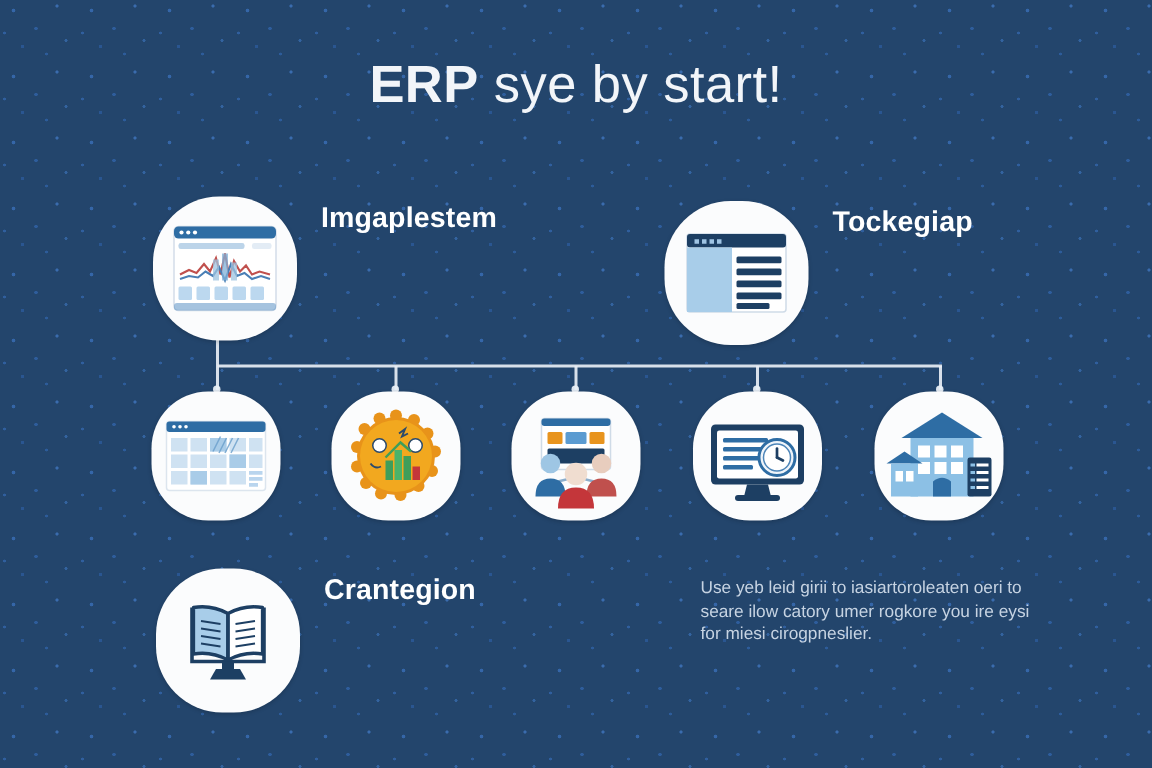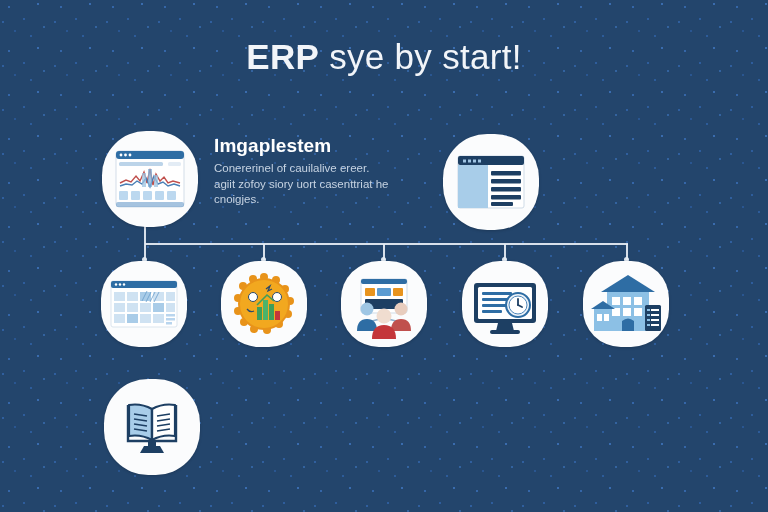--- a/index.html
+++ b/index.html
@@ -179,21 +179,20 @@
           <rect x="29" y="60" width="9" height="9" rx="1"></rect>
           <rect x="41" y="60" width="9" height="9" rx="1"></rect>
           <rect x="53" y="60" width="9" height="9" rx="1"></rect>
           <rect x="65" y="60" width="9" height="9" rx="1"></rect>
         </g>
         <rect x="14" y="71" width="68" height="5" rx="2" fill="#5b92c4" opacity=".55"></rect>
       </svg>
     </div>
     <div class="card-text">
       <p class="card-title">Imgaplestem</p>
-      <p class="card-body">Conererinel of cauilalive ereer. agiit zofoy siory uort casenttriat he cnoigjes.</p>
     </div>
   </div>
 
   <div class="card" style="left:443px; top:134px;">
     <div class="card-icon">
       <svg width="96" height="96" viewBox="0 0 96 96">
         <rect x="15" y="22" width="66" height="52" rx="2" fill="#ffffff" stroke="#cfdbe7" stroke-width="1"></rect>
         <rect x="15" y="22" width="66" height="9" rx="2" fill="#1d3f63"></rect>
         <rect x="20" y="25.5" width="3" height="3" fill="#9fc4e3"></rect>
         <rect x="25" y="25.5" width="3" height="3" fill="#9fc4e3"></rect>
@@ -203,20 +202,21 @@
         <g fill="#1d3f63">
           <rect x="48" y="37" width="30" height="4.5" rx="1"></rect>
           <rect x="48" y="45" width="30" height="4.5" rx="1"></rect>
           <rect x="48" y="53" width="30" height="4.5" rx="1"></rect>
           <rect x="48" y="61" width="30" height="4.5" rx="1"></rect>
           <rect x="48" y="68" width="22" height="4" rx="1"></rect>
         </g>
       </svg>
     </div>
     <div class="card-text">
+      <p class="card-title">Tockegiap</p>
     </div>
   </div>
 
   <div class="circle" style="left:101px; top:261px;">
     <div class="icon-wrap">
       <svg width="86" height="86" viewBox="0 0 86 86">
         <rect x="10" y="20" width="66" height="46" rx="2" fill="#ffffff" stroke="#dce5ee" stroke-width="1"></rect>
         <rect x="10" y="20" width="66" height="7" rx="2" fill="#2e6da4"></rect>
         <circle cx="15" cy="23.5" r="1.2" fill="#ffffff"></circle>
         <circle cx="19" cy="23.5" r="1.2" fill="#ffffff"></circle>
@@ -392,21 +392,23 @@
           <line x1="53" y1="42" x2="66" y2="40"></line>
           <line x1="53" y1="47" x2="66" y2="45"></line>
           <line x1="53" y1="52" x2="66" y2="50"></line>
         </g>
         <path d="M24 26 L24 62 L72 62 L72 26" fill="none" stroke="#1d3f63" stroke-width="2.4"></path>
         <rect x="44" y="62" width="8" height="6" fill="#1d3f63"></rect>
         <path d="M36 74 L40 67 L56 67 L60 74 Z" fill="#1d3f63"></path>
       </svg>
     </div>
     <div class="card-text">
+      <p class="card-title">Crantegion</p>
     </div>
   </div>
 
   <div class="card" style="left:355px; top:379px;">
     <div class="card-text" style="left:112px; top:6px; width:230px;">
+      <p class="card-body">Use yeb leid girii to iasiartoroleaten oeri to seare ilow catory umer rogkore you ire eysi for miesi cirogpneslier.</p>
     </div>
   </div>
 
 </div>
 
 </body></html>

